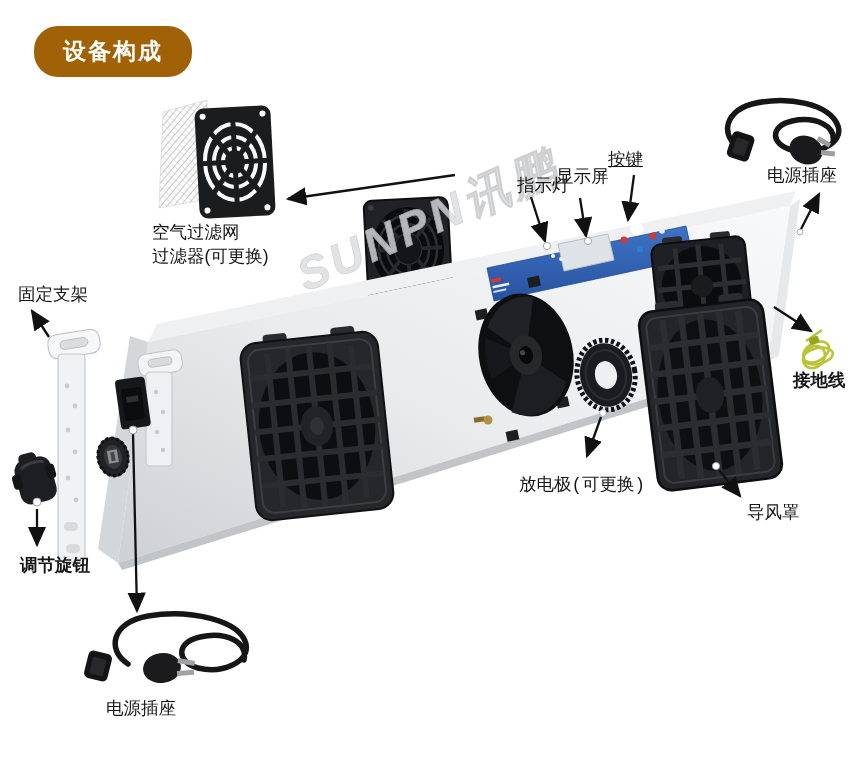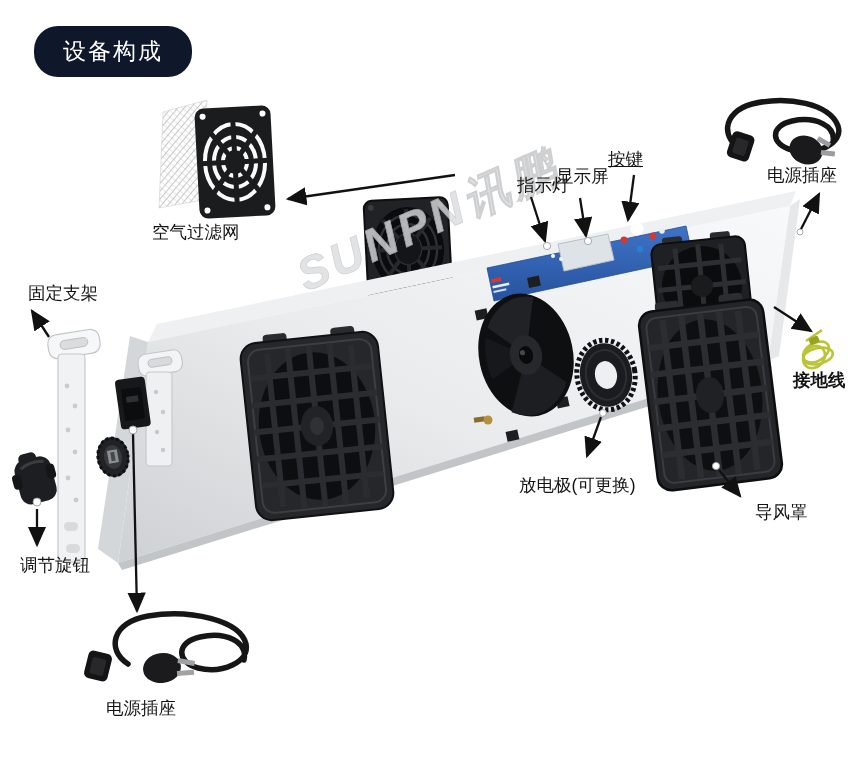--- a/index.html
+++ b/index.html
@@ -1,19 +1,19 @@
 <!DOCTYPE html>
 <html><head>
 <meta charset="utf-8">
 <style>
   html,body{margin:0;padding:0;background:#ffffff;}
   .canvas{position:relative;width:860px;height:761px;background:#ffffff;overflow:hidden;
           font-family:"Liberation Sans", sans-serif;}
-  .badge{position:absolute;left:34px;top:26px;background:#0f172a;color:#ffffff;
-         font-size:23px;font-weight:400;letter-spacing:2px;padding:10px 29px;
+  .badge{position:absolute;left:34px;top:26px;background:#a16207;color:#ffffff;
+         font-size:23px;font-weight:700;letter-spacing:2px;padding:10px 29px;
          border-radius:24px;}
   .lbl{position:absolute;font-size:17.5px;line-height:1.35;color:#141414;white-space:nowrap;}
   .lbl.center{white-space:normal;}
   svg{position:absolute;left:0;top:0;}
 </style>
 </head>
 <body>
 
 <div class="canvas">
 
@@ -306,25 +306,26 @@
       <circle cx="133" cy="430" r="4"></circle>
       <circle cx="37" cy="502" r="4"></circle>
       <circle cx="603" cy="413" r="3.4"></circle>
     </g>
   </svg>
 
   <div class="badge">设备构成</div>
 
   <div class="lbl center" style="left:152px;top:221px;width:132px;">
     <div>空气过滤网</div>
+    <div>过滤器(可更换)</div>
   </div>
-  <div class="lbl" style="left:28px;top:283px;font-family:Liberation Mono, monospace;">固定支架</div>
-  <div class="lbl" style="left:20px;top:554px;">调节旋钮</div>
+  <div class="lbl" style="left:18px;top:283px;">固定支架</div>
+  <div class="lbl" style="left:20px;top:554px;font-weight:bold;">调节旋钮</div>
   <div class="lbl" style="left:106px;top:697px;">电源插座</div>
   <div class="lbl" style="left:517px;top:175px;font-family:Liberation Mono, monospace;">指示灯</div>
   <div class="lbl" style="left:556px;top:165px;">显示屏</div>
   <div class="lbl" style="left:608px;top:148px;text-decoration:underline;">按键</div>
   <div class="lbl" style="left:767px;top:164px;">电源插座</div>
   <div class="lbl" style="left:793px;top:369px;font-weight:bold;">接地线</div>
-  <div class="lbl" style="left:519px;top:474px;">放电极(可更换)</div>
-  <div class="lbl" style="left:747px;top:501px;margin-left:8px;">导风罩</div>
+  <div class="lbl" style="left:519px;top:474px;font-family:Liberation Mono, monospace;">放电极(可更换)</div>
+  <div class="lbl" style="left:747px;top:501px;">导风罩</div>
 
 </div>
 
 </body></html>

